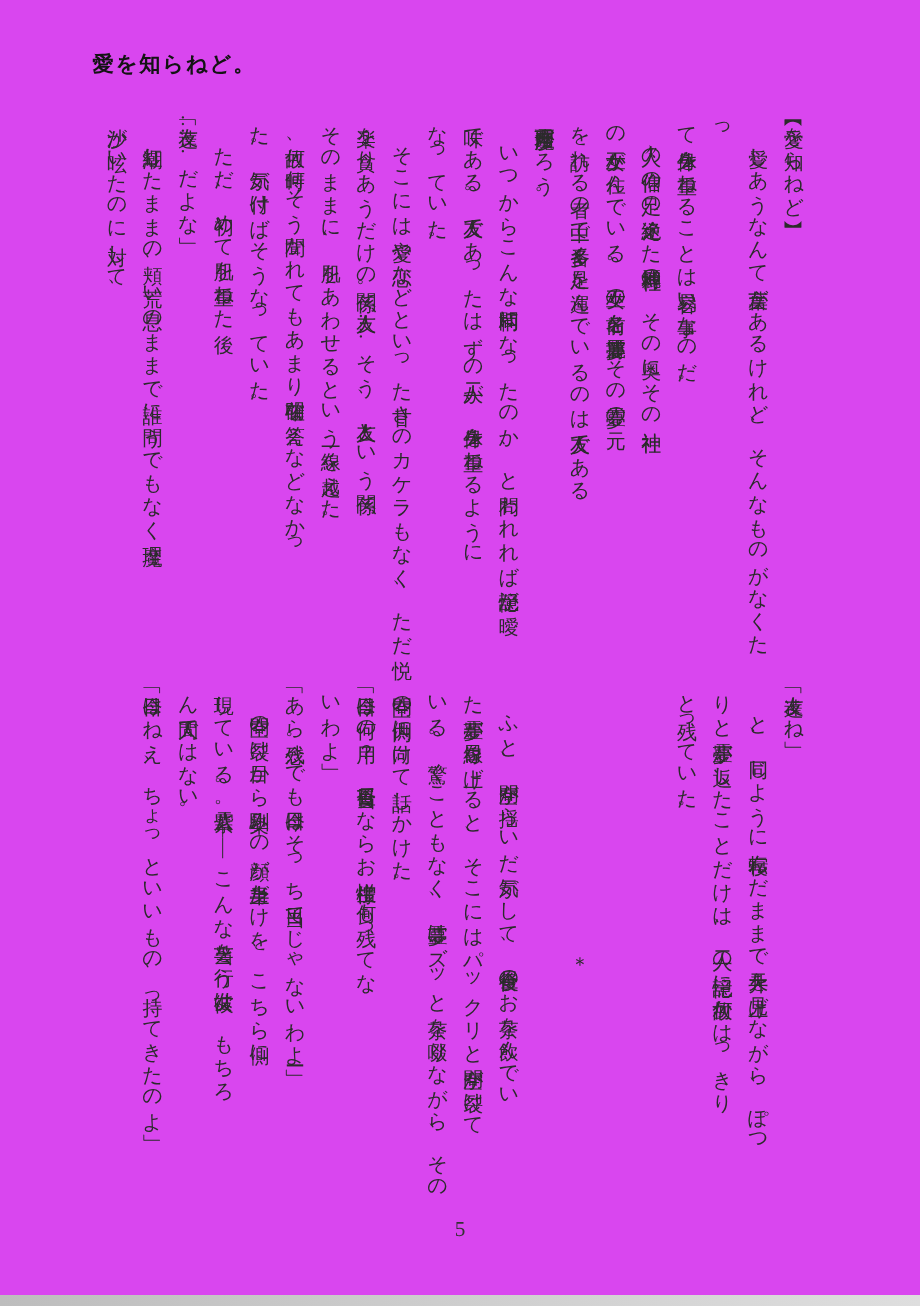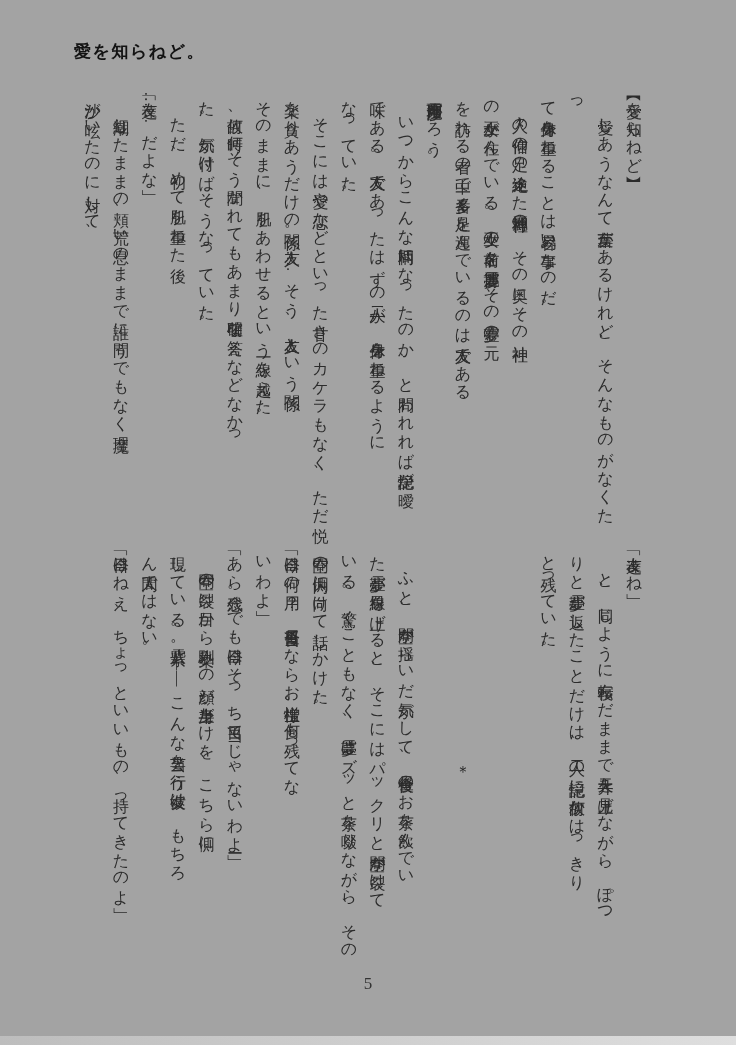--- a/index.html
+++ b/index.html
@@ -4,21 +4,21 @@
 <style>
   html,body { margin:0; padding:0; }
   body {
     width:736px; height:1045px;
     background:#e9e9e9;
     font-family:"Liberation Serif","DejaVu Serif",serif;
   }
   .page {
     position:relative;
     width:736px; height:1045px;
-    background:#a3a3a3;
+    background:#d946ef;
     overflow:hidden;
     color:#262626;
   }
   .header {
     position:absolute;
     top:40px; left:74px;
     font-family:"DejaVu Sans","Liberation Sans",sans-serif;
     font-weight:700;
     font-size:17px;
     letter-spacing:1.5px;

